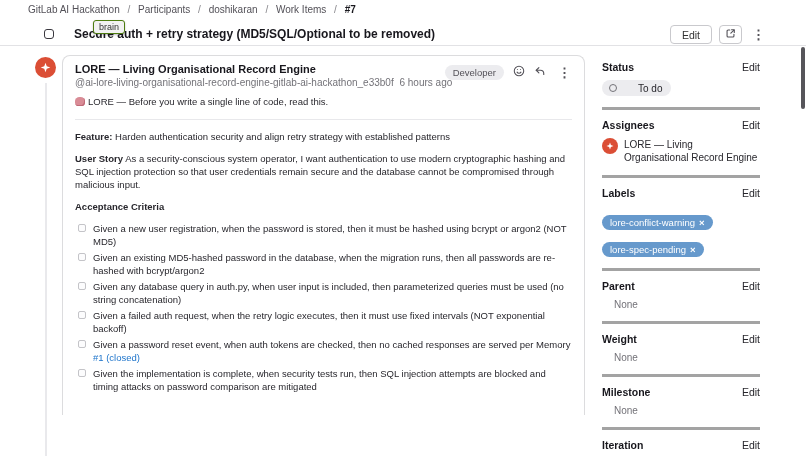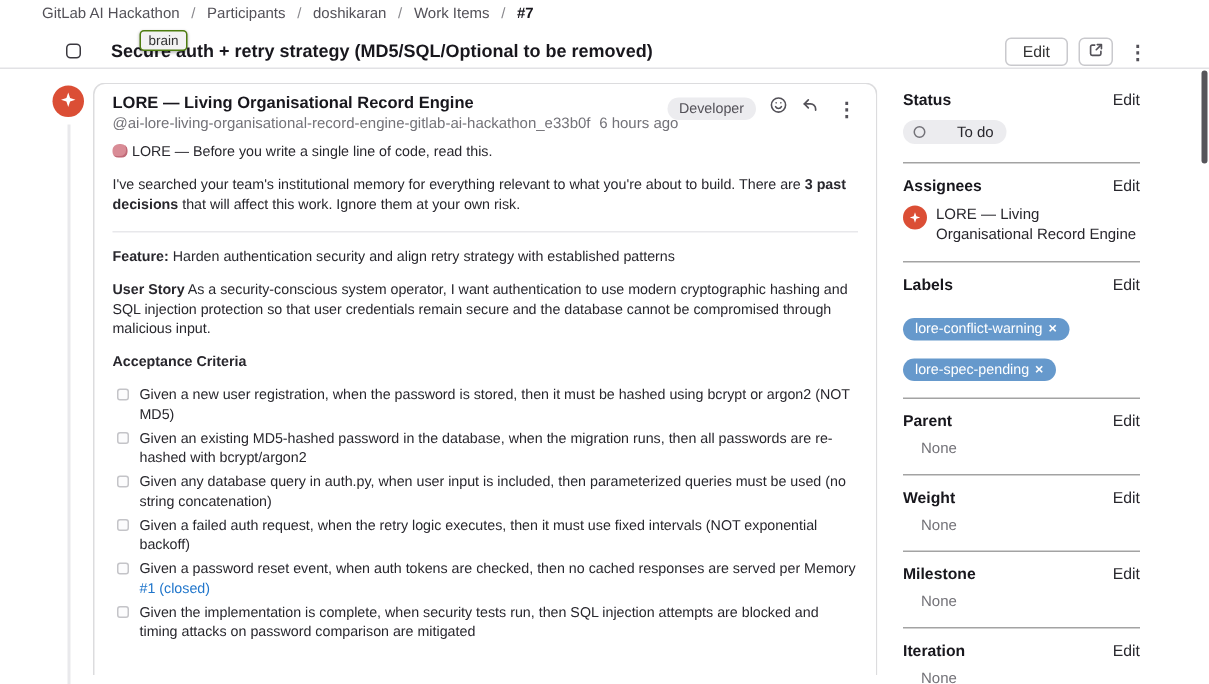--- a/index.html
+++ b/index.html
@@ -56,21 +56,21 @@
                  vertical-align:-1px; margin-right:3px; box-shadow:inset -1px -1px 0 #c06a78; }
 
   .section-heading { font-weight:700; margin:0 0 6px 0; }
   .checklist { list-style:none; margin:0 0 10px 0; padding:0; }
   .checklist li { position:relative; padding-left:18px; margin-bottom:3px; }
   .checkbox { position:absolute; left:3px; top:2px; width:8px; height:8px; background:#fcfcfd;
               border:1px solid #c4c4c8; border-radius:2px; cursor:pointer; }
 
   
   .sidebar { position:absolute; left:602px; top:52px; width:158px; }
-  .side-section { position:relative; padding:9px 0 11px 0; border-bottom:1px solid #a3a3a3; }
+  .side-section { position:relative; padding:9px 0 11px 0; border-bottom:3px solid #a3a3a3; }
   .side-title { font-size:10.5px; font-weight:700; color:#18171d; }
   .side-edit { position:absolute; right:0; top:9px; font-size:10.5px; color:#28272d; cursor:pointer; }
   .side-value { margin-top:7px; font-size:10px; color:#737278;padding-left:12px; }
 
   .status-pill { display:inline-flex; align-items:center; gap:21px; background:#ececef; border-radius:10px;
                  padding:2.5px 9px 2.5px 7px; margin-top:7px; font-size:10px; color:#28272d; cursor:pointer; }
   .status-circle { width:8px; height:8px; border:1.4px solid #737278; border-radius:50%; }
 
   .assignee-row { display:flex; gap:6px; margin-top:7px; align-items:flex-start; }
   .assignee-avatar { width:16px; height:16px; border-radius:50%; background:#db4e35; flex:none;
@@ -158,21 +158,20 @@
             </svg>
           </span>
         </span>
         <span class="kebab"><span>⋮</span></span>
       </div>
     </div>
 
     <div class="card-body">
       <p><span class="brain-emoji"></span><span>LORE — Before you write a single line of code, read this.</span></p>
 
-      <p><span>I've searched your team's institutional memory for everything relevant to what you're about to build. There are </span><span class="b">3 past decisions</span><span> that will affect this work. Ignore them at your own risk.</span></p>
 
       <hr class="body-hr">
 
       <p><span class="b">Feature:</span><span> Harden authentication security and align retry strategy with established patterns</span></p>
 
       <p><span class="b">User Story</span><span> As a security-conscious system operator, I want authentication to use modern cryptographic hashing and SQL injection protection so that user credentials remain secure and the database cannot be compromised through malicious input.</span></p>
 
       <p class="section-heading">Acceptance Criteria</p>
 
       <ul class="checklist">

